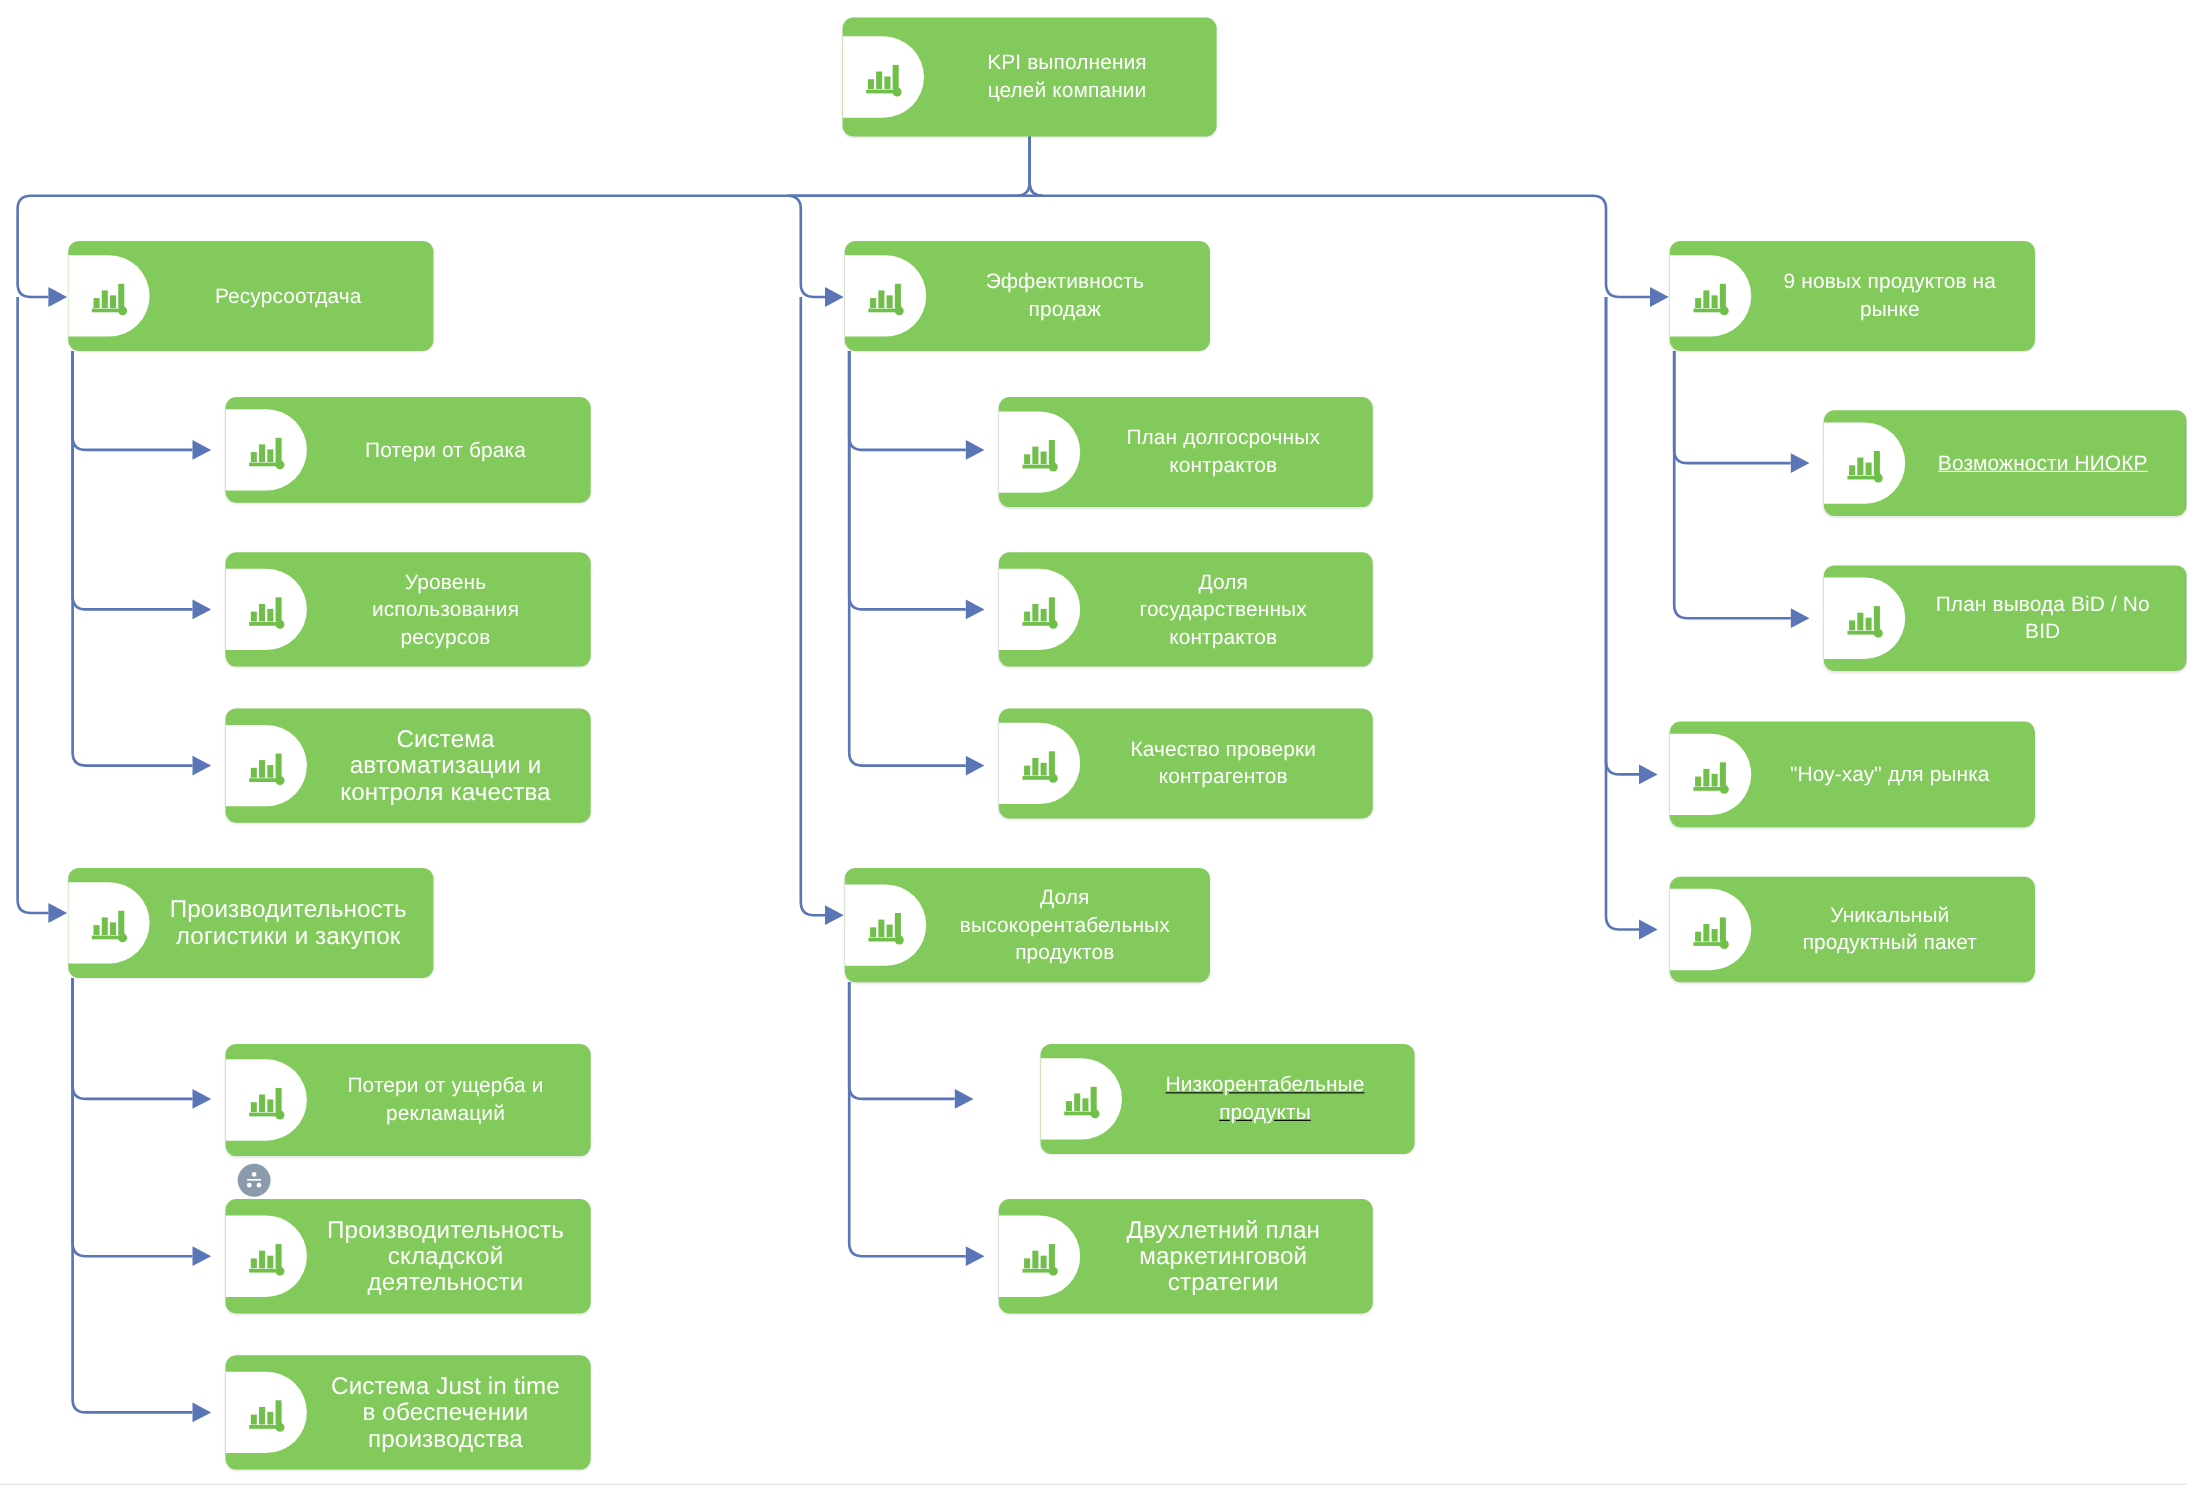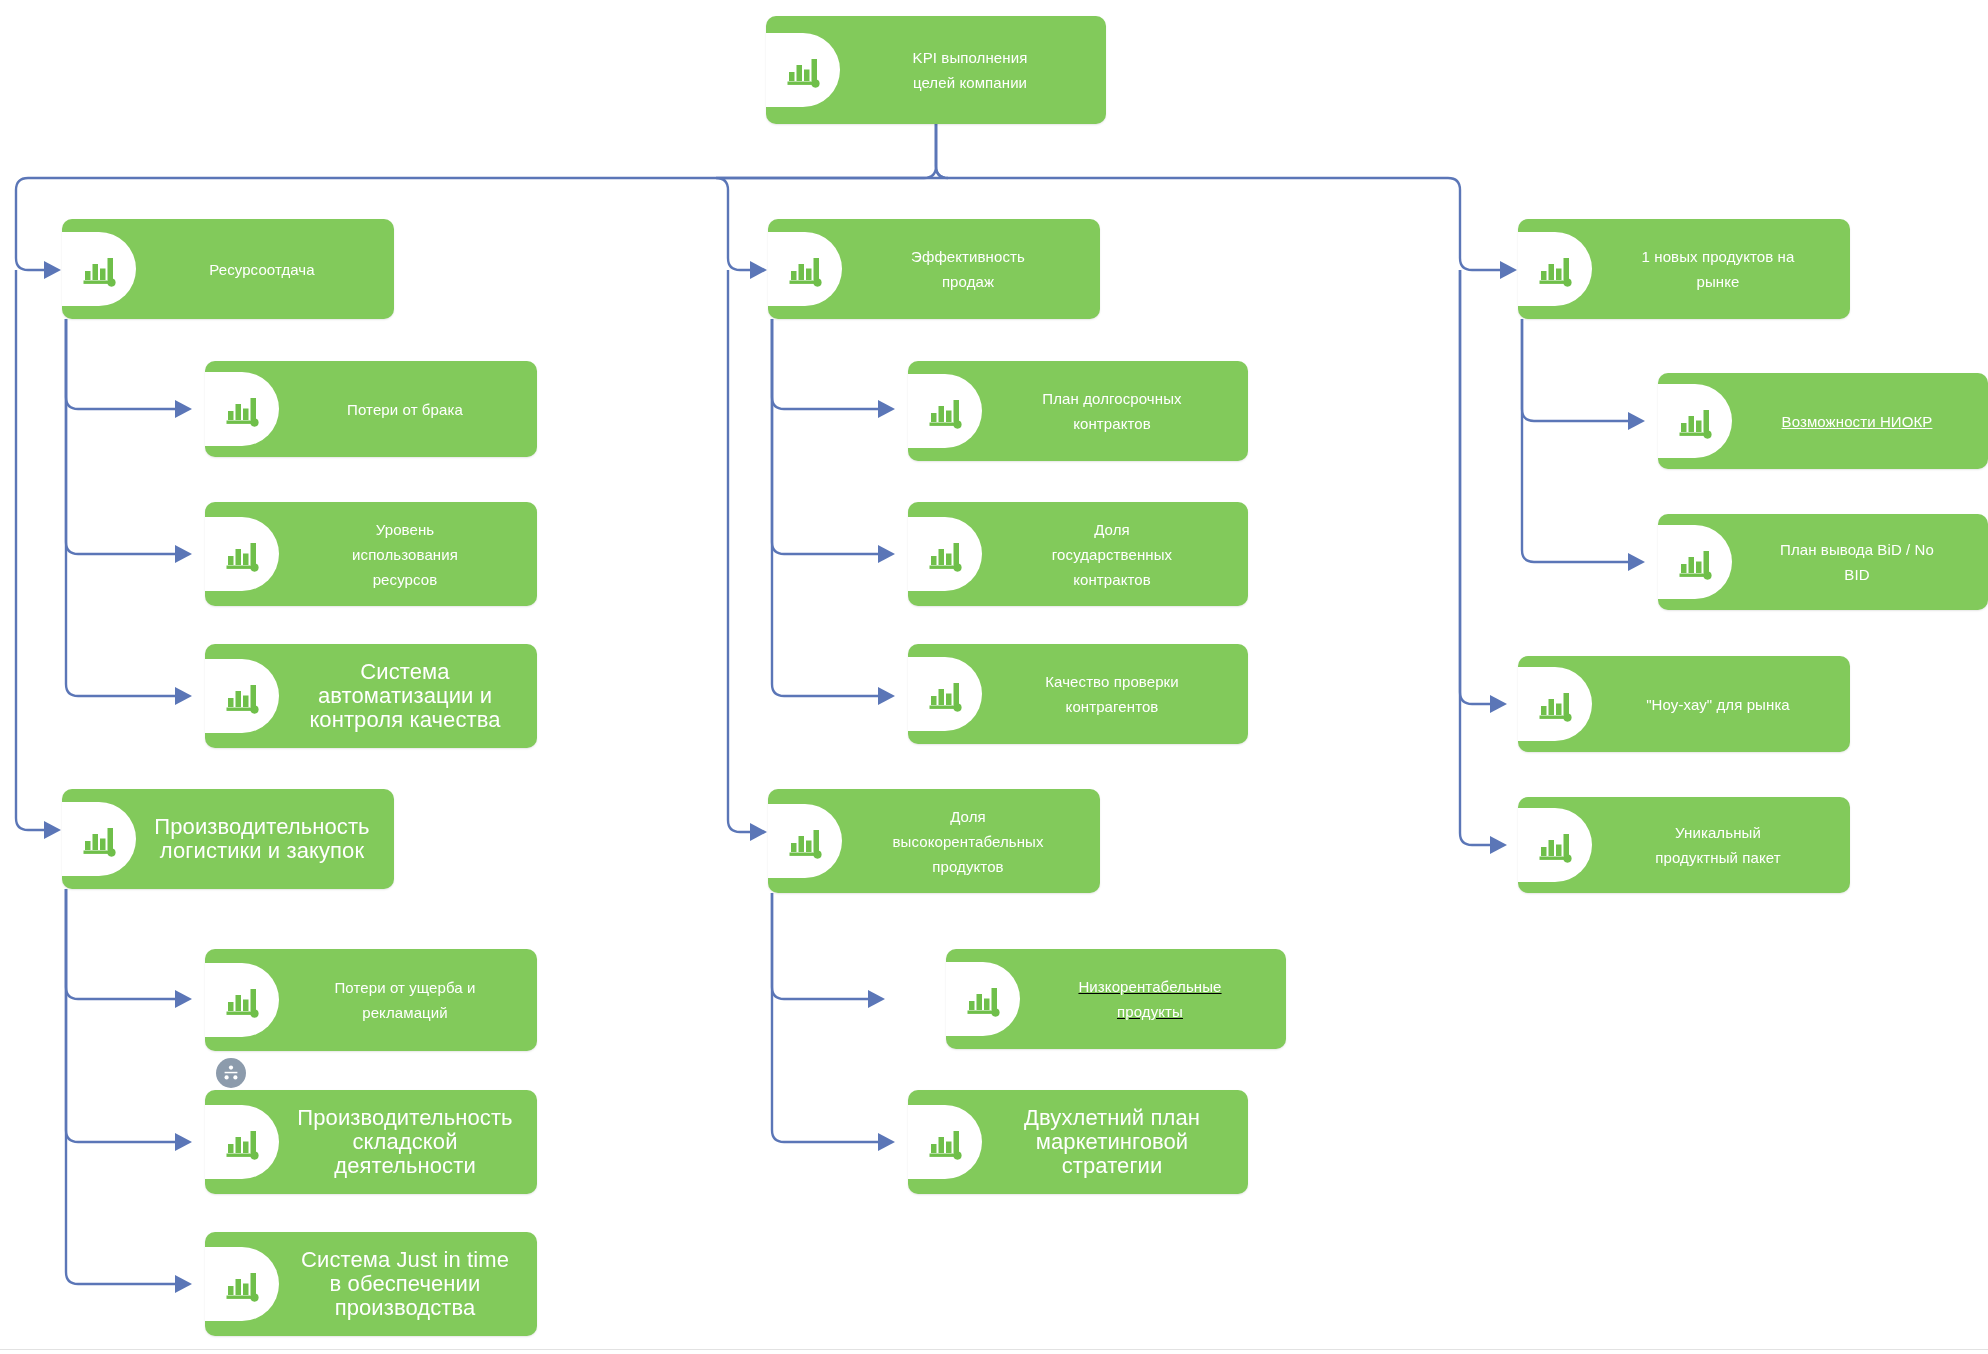--- a/index.html
+++ b/index.html
@@ -46,21 +46,21 @@
     justify-content: center;
     flex: none;
   }
   .node-icon svg { display: block; }
   .node-label {
     flex: 1 1 auto;
     margin-left: 78px;
     margin-right: 10px;
     text-align: center;
     color: #ffffff;
-    font-size: 15px;
+    font-size: 19px;
     line-height: 25px;
     font-family: "Liberation Sans", sans-serif;
     white-space: pre-line;
     letter-spacing: 0.1px;
   }
   .node-label.small { font-size: 22px; line-height: 24px; }
   .group-marker {
     position: absolute;
     width: 30px;
     height: 30px;
@@ -365,21 +365,21 @@
         <div class="node-icon">
           <svg width="40" height="40" viewBox="0 0 40 40">
             <rect x="6" y="22" width="5.5" height="9" fill="#6fbf4a"></rect>
             <rect x="13.5" y="15" width="5.5" height="16" fill="#6fbf4a"></rect>
             <rect x="21" y="19.5" width="5.5" height="11.5" fill="#6fbf4a"></rect>
             <rect x="28.5" y="9" width="5.5" height="22" fill="#6fbf4a"></rect>
             <rect x="4.5" y="31.5" width="26" height="3.4" fill="#6fbf4a"></rect>
             <circle cx="32.5" cy="33.6" r="4.1" fill="#6fbf4a"></circle>
           </svg>
         </div>
-        <div class="node-label" style="color: rgb(255, 255, 255);">1 новых продуктов на
+        <div class="node-label" style="color: rgb(255, 255, 255);">9 новых продуктов на
 рынке</div>
       </div>
       <div class="node" style="left: 1658px; top: 373px; width: 330px; height: 96px; background: rgb(130, 202, 91);">
         <div class="node-icon">
           <svg width="40" height="40" viewBox="0 0 40 40">
             <rect x="6" y="22" width="5.5" height="9" fill="#6fbf4a"></rect>
             <rect x="13.5" y="15" width="5.5" height="16" fill="#6fbf4a"></rect>
             <rect x="21" y="19.5" width="5.5" height="11.5" fill="#6fbf4a"></rect>
             <rect x="28.5" y="9" width="5.5" height="22" fill="#6fbf4a"></rect>
             <rect x="4.5" y="31.5" width="26" height="3.4" fill="#6fbf4a"></rect>

